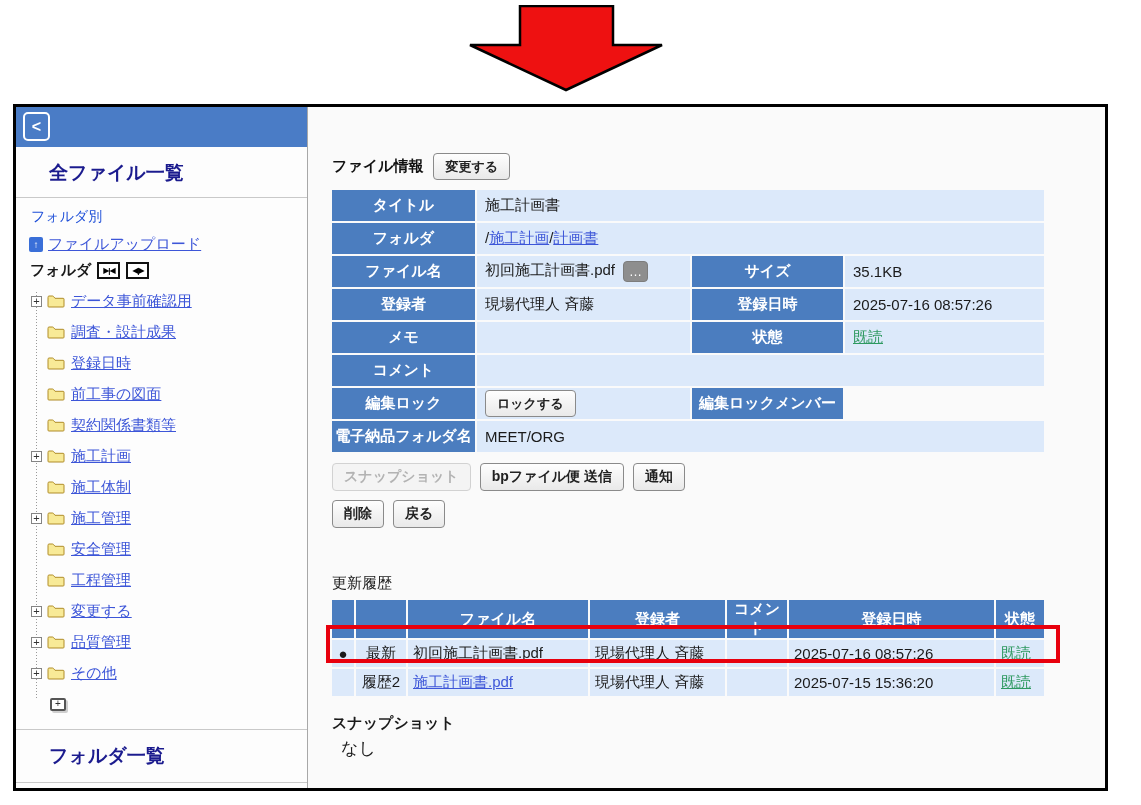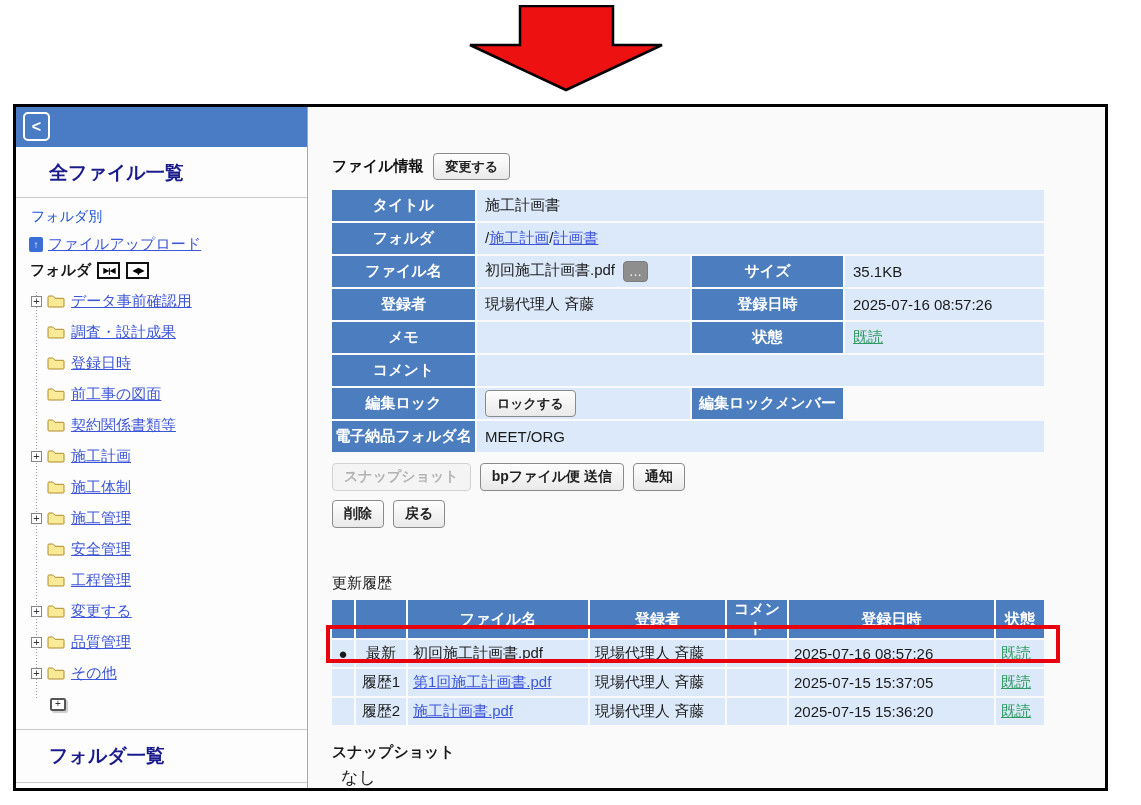--- a/index.html
+++ b/index.html
@@ -344,29 +344,20 @@
           <td class="ctr">●</td>
           <td class="ctr">最新</td>
           <td>初回施工計画書.pdf</td>
           <td>現場代理人 斉藤</td>
           <td></td>
           <td>2025-07-16 08:57:26</td>
           <td><a class="glink" href="#">既読</a></td>
         </tr>
         <tr>
           <td class="ctr"></td>
-          <td class="ctr">履歴1</td>
-          <td><a class="link" href="#">第1回施工計画書.pdf</a></td>
-          <td>現場代理人 斉藤</td>
-          <td></td>
-          <td>2025-07-15 15:37:05</td>
-          <td><a class="glink" href="#">既読</a></td>
-        </tr>
-        <tr>
-          <td class="ctr"></td>
           <td class="ctr">履歴2</td>
           <td><a class="link" href="#">施工計画書.pdf</a></td>
           <td>現場代理人 斉藤</td>
           <td></td>
           <td>2025-07-15 15:36:20</td>
           <td><a class="glink" href="#">既読</a></td>
         </tr>
       </tbody>
         </table>
       <div class="highlight-box"></div>

